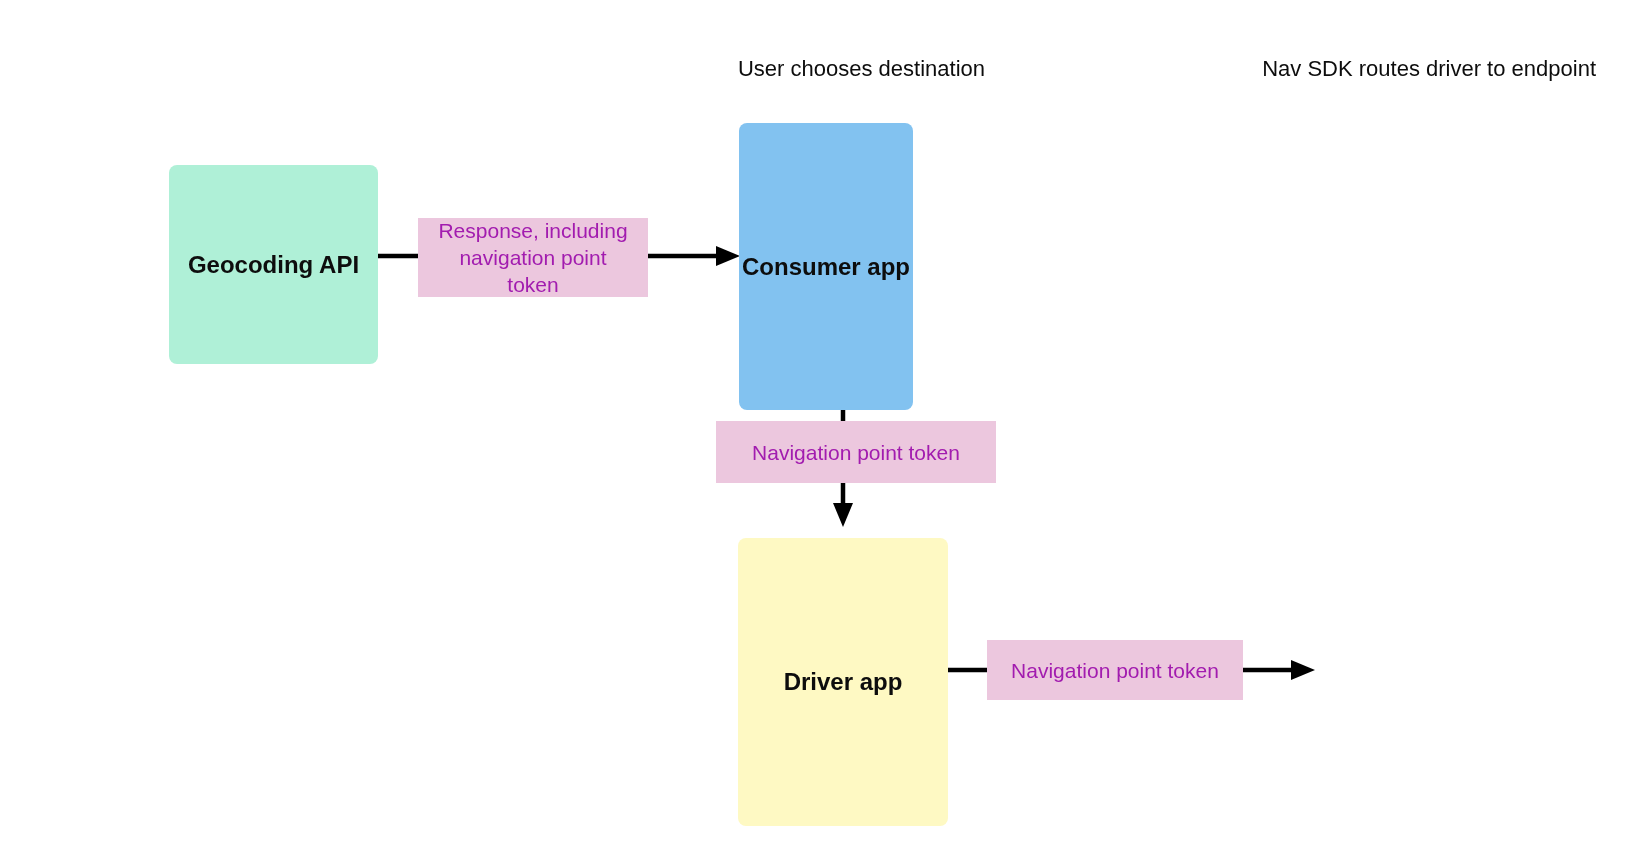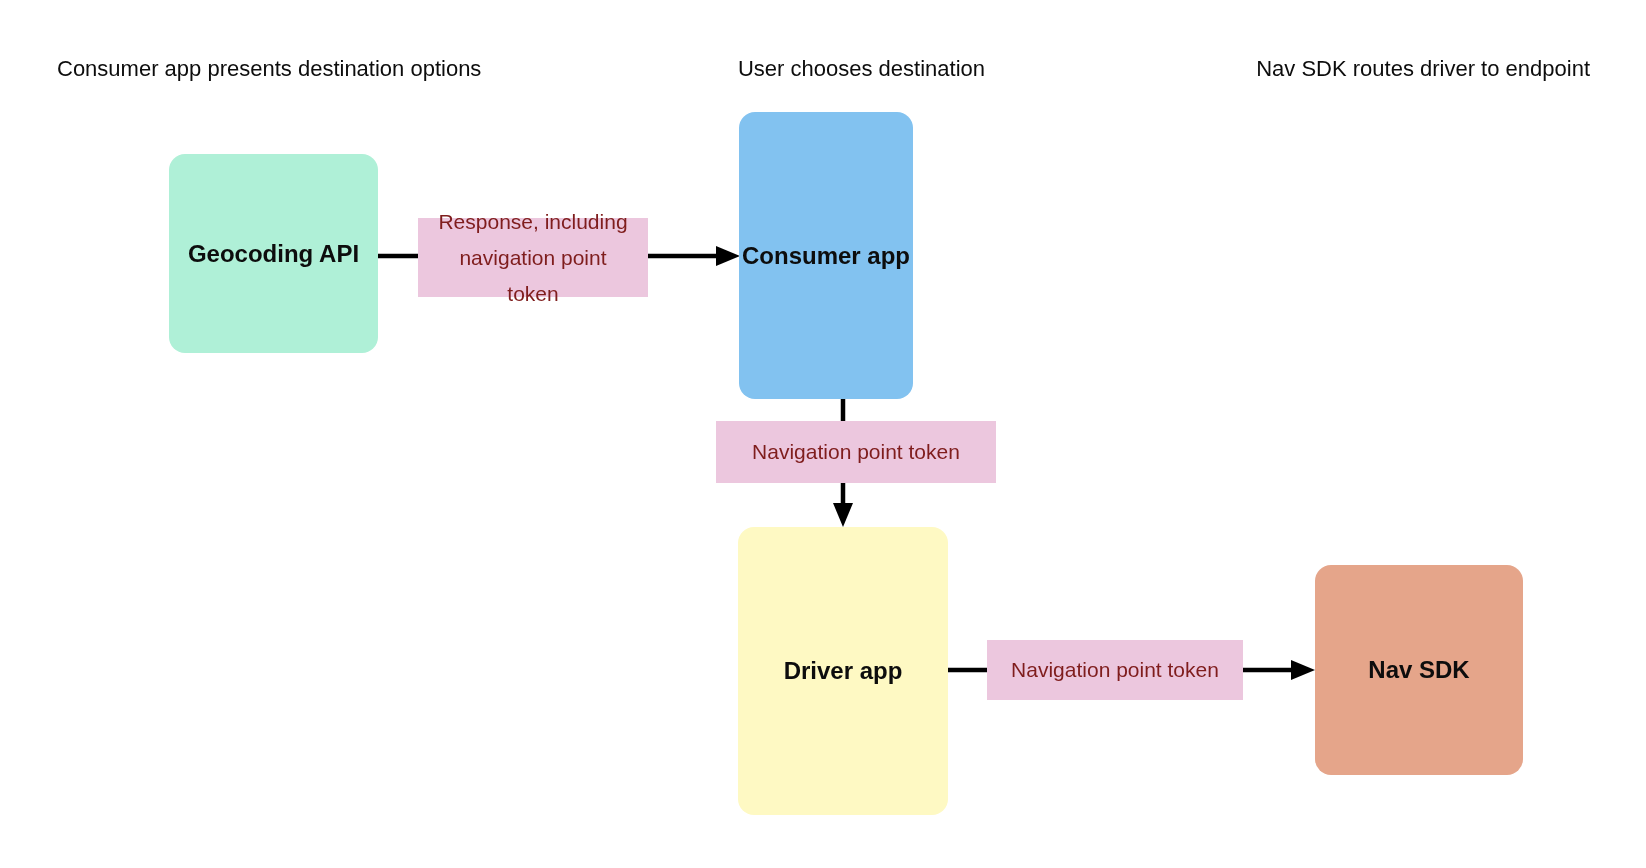--- a/index.html
+++ b/index.html
@@ -20,72 +20,72 @@
     position: absolute;
     top: 56px;
     font-size: 22px;
     line-height: 26px;
     font-weight: 400;
     color: #0d0d0d;
     white-space: nowrap;
   }
   .h-1 { left: 57px; }
   .h-2 { left: 703px; width: 282px; text-align: right; }
-  .h-3 { right: 56px; text-align: right; }
+  .h-3 { right: 50px; text-align: right; }
 
   .arrows {
     position: absolute;
     left: 0;
     top: 0;
     width: 1646px;
     height: 868px;
     pointer-events: none;
   }
   .arrows line { stroke: currentColor; stroke-width: 4.5; }
   .arrows polygon { fill: currentColor; stroke: none; }
 
   .node {
     position: absolute;
-    border-radius: 16px;
+    border-radius: 8px;
     display: flex;
     align-items: center;
     justify-content: center;
     text-align: left;
+    margin-top: 11px;
   }
   .node .node-label {
     font-size: 24px;
     font-weight: 700;
     color: #0d0d0d;
     white-space: nowrap;
   }
   .node-geocoding { left: 169px; top: 154px; width: 209px; height: 199px; }
   .node-consumer  { left: 739px; top: 112px; width: 174px; height: 287px; }
   .node-driver    { left: 738px; top: 527px; width: 210px; height: 288px; }
   .node-navsdk    { left: 1315px; top: 565px; width: 208px; height: 210px; }
 
   .edge-label {
     position: absolute;
     display: flex;
     align-items: center;
     justify-content: center;
     text-align: center;
     font-size: 21px;
-    line-height: 36px;
-    color: #7f1d1d;
+    line-height: 27px;
+    color: #a21caf;
   }
   .edge-label-1 { left: 418px; top: 218px; width: 230px; height: 79px; padding: 0 16px; box-sizing: border-box; }
   .edge-label-2 { left: 716px; top: 421px; width: 280px; height: 62px; white-space: nowrap; }
   .edge-label-3 { left: 987px; top: 640px; width: 256px; height: 60px; white-space: nowrap; }
 </style>
 </head>
 <body>
 
 <div class="canvas">
 
-  <div class="heading h-1">Consumer app presents destination options</div>
   <div class="heading h-2">User chooses destination</div>
   <div class="heading h-3">Nav SDK routes driver to endpoint</div>
 
   <svg class="arrows" viewBox="0 0 1646 868" xmlns="http://www.w3.org/2000/svg" style="color: rgb(0, 0, 0);">
     <g>
       <line x1="378" y1="256" x2="722" y2="256"></line>
       <polygon points="740,256 716,246 716,266"></polygon>
     </g>
     <g>
       <line x1="843" y1="399" x2="843" y2="509"></line>
@@ -106,17 +106,14 @@
   </div>
 
   <div class="node node-consumer" style="background: rgb(130, 194, 240);">
     <span class="node-label">Consumer app</span>
   </div>
 
   <div class="node node-driver" style="background: #fef9c3;">
     <span class="node-label">Driver app</span>
   </div>
 
-  <div class="node node-navsdk" style="background: rgb(229, 165, 138);">
-    <span class="node-label">Nav SDK</span>
-  </div>
 
 </div>
 
 </body></html>

